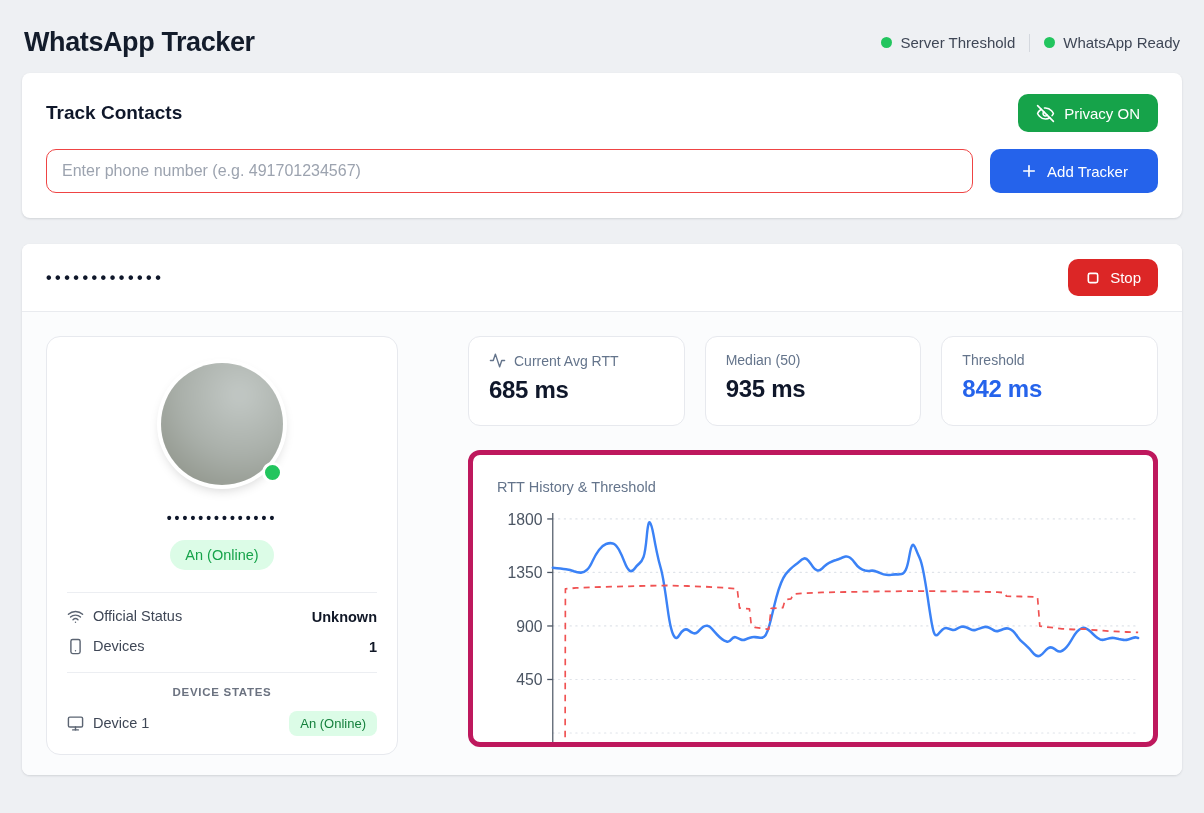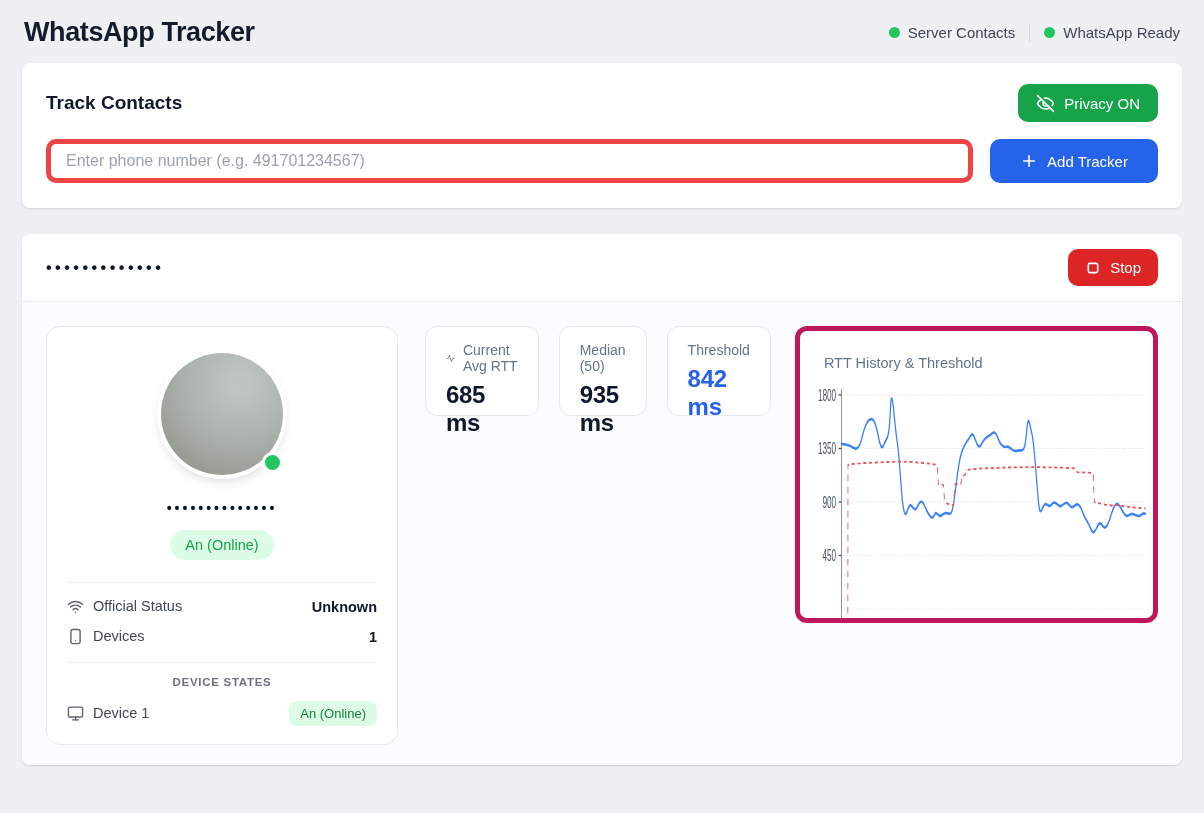--- a/index.html
+++ b/index.html
@@ -3,21 +3,21 @@
 <meta charset="utf-8">
 <style>
   * { box-sizing: border-box; }
   html,body { margin:0; padding:0; }
   body {
     width:1204px; height:813px; overflow:hidden;
     background:#eef0f3;
     font-family:"Liberation Sans", sans-serif;
     color:#0f172a;
   }
-  .page { padding:0 22px; }
+  .page { padding:10px 22px; }
 
   
   .topbar { display:flex; justify-content:space-between; align-items:center; padding:17px 2px 15px 2px; }
   .app-title { margin:0; font-size:27px; font-weight:700; color:#131c2b; letter-spacing:-0.4px; }
   .statuses { display:flex; align-items:center; gap:14px; font-size:15px; color:#3f4756; }
   .status { display:flex; align-items:center; gap:8px; }
   .gdot { width:11px; height:11px; border-radius:50%; background:#22c55e; display:inline-block; }
   .vdiv { width:1px; height:18px; background:#d4d8de; }
 
   
@@ -27,21 +27,21 @@
   .track-card { padding:21px 24px 25px 24px; margin-bottom:26px; }
   .track-head { display:flex; justify-content:space-between; align-items:center; margin-bottom:17px; }
   .section-title { margin:0; font-size:19px; font-weight:700; color:#0f172a; }
   .btn { display:inline-flex; align-items:center; justify-content:center; gap:9px; border:none; border-radius:10px;
          color:#fff; font-size:15px; font-weight:500; font-family:inherit; cursor:pointer; white-space:nowrap; }
   .btn svg { flex:0 0 auto; }
   .btn-green { background:#16a34a; padding:9px 18px; height:38px; }
   .btn-blue  { background:#2563eb; padding:10px 20px; height:44px; width:168px; }
   .btn-red   { background:#dc2626; padding:8px 17px; height:37px; }
   .track-row { display:flex; gap:17px; }
-  .phone-input { flex:1; height:44px; border:5px solid #ef4444; border-radius:10px; padding:0 15px;
+  .phone-input { flex:1; height:44px; border:1px solid #ef4444; border-radius:10px; padding:0 15px;
                  font-size:16px; font-family:inherit; color:#0f172a; background:#fff; outline:none; }
   .phone-input::placeholder { color:#9ca3af; }
 
   
   .contact-card { overflow:hidden; }
   .contact-head { display:flex; justify-content:space-between; align-items:center; padding:15px 24px; border-bottom:1px solid #e9ebef; background:#fff; }
   .masked-lg { font-size:16px; font-weight:700; letter-spacing:3.5px; color:#0f172a; }
   .contact-body { display:flex; gap:27px; padding:24px 24px 20px 24px; background:#fbfcfd; }
 
   
@@ -62,21 +62,21 @@
   .info-rows { width:100%; margin-top:22px; border-top:1px solid #eceef2; padding-top:15px;
                display:flex; flex-direction:column; gap:13px; }
   .prow { display:flex; justify-content:space-between; align-items:center; width:100%; }
   .prow-label { display:flex; gap:9px; color:#3f4756; font-size:14.5px; }
   .prow-label svg { color:#5b6472; }
   .prow-value { color:#111827; font-size:14.5px; font-weight:600; }
   .hdivider { width:100%; height:1px; background:#eceef2; margin:17px 0 13px 0; }
   .dev-title { font-size:11.5px; font-weight:700; letter-spacing:.7px; color:#6b7280; text-align:center; margin-bottom:13px; }
 
   
-  .right-col { flex:1; display:flex; flex-direction:row; gap:24px; min-width:0; }
+  .right-col { flex:1; display:flex; flex-direction:column; gap:24px; min-width:0;margin-left:43px; }
   .stats-row { display:flex; gap:20px; }
   .stat-card { flex:1; background:#fff; border:1px solid #e7e9ee; border-radius:12px; padding:15px 20px; height:90px; }
   .stat-label { display:flex; align-items:center; gap:8px; color:#64748b; font-size:14px; margin-bottom:7px; }
   .stat-label svg { color:#64748b; }
   .stat-value { font-size:24px; font-weight:700; color:#0f172a; letter-spacing:-0.3px; }
   .stat-value.accent { color:#2563eb; }
 
   .chart-card { background:#fff; border:5px solid #be185d; border-radius:12px; padding:24px 0 0 0; height:297px; }
   .chart-title { color:#64748b; font-size:14.5px; padding-left:24px; margin-bottom:8px; }
   #rtt-chart { width:100%; height:240px; display:block; }
@@ -84,21 +84,21 @@
 </head>
 <body>
 
 <div class="page">
 
   <header class="topbar">
     <h1 class="app-title">WhatsApp Tracker</h1>
     <div class="statuses">
       <span class="status">
         <span class="gdot"></span>
-        <span>Server Contacts</span>
+        <span>Server Threshold</span>
       </span>
       <span class="vdiv"></span>
       <span class="status">
         <span class="gdot"></span>
         <span>WhatsApp Ready</span>
       </span>
     </div>
   </header>
 
   <section class="card track-card">

